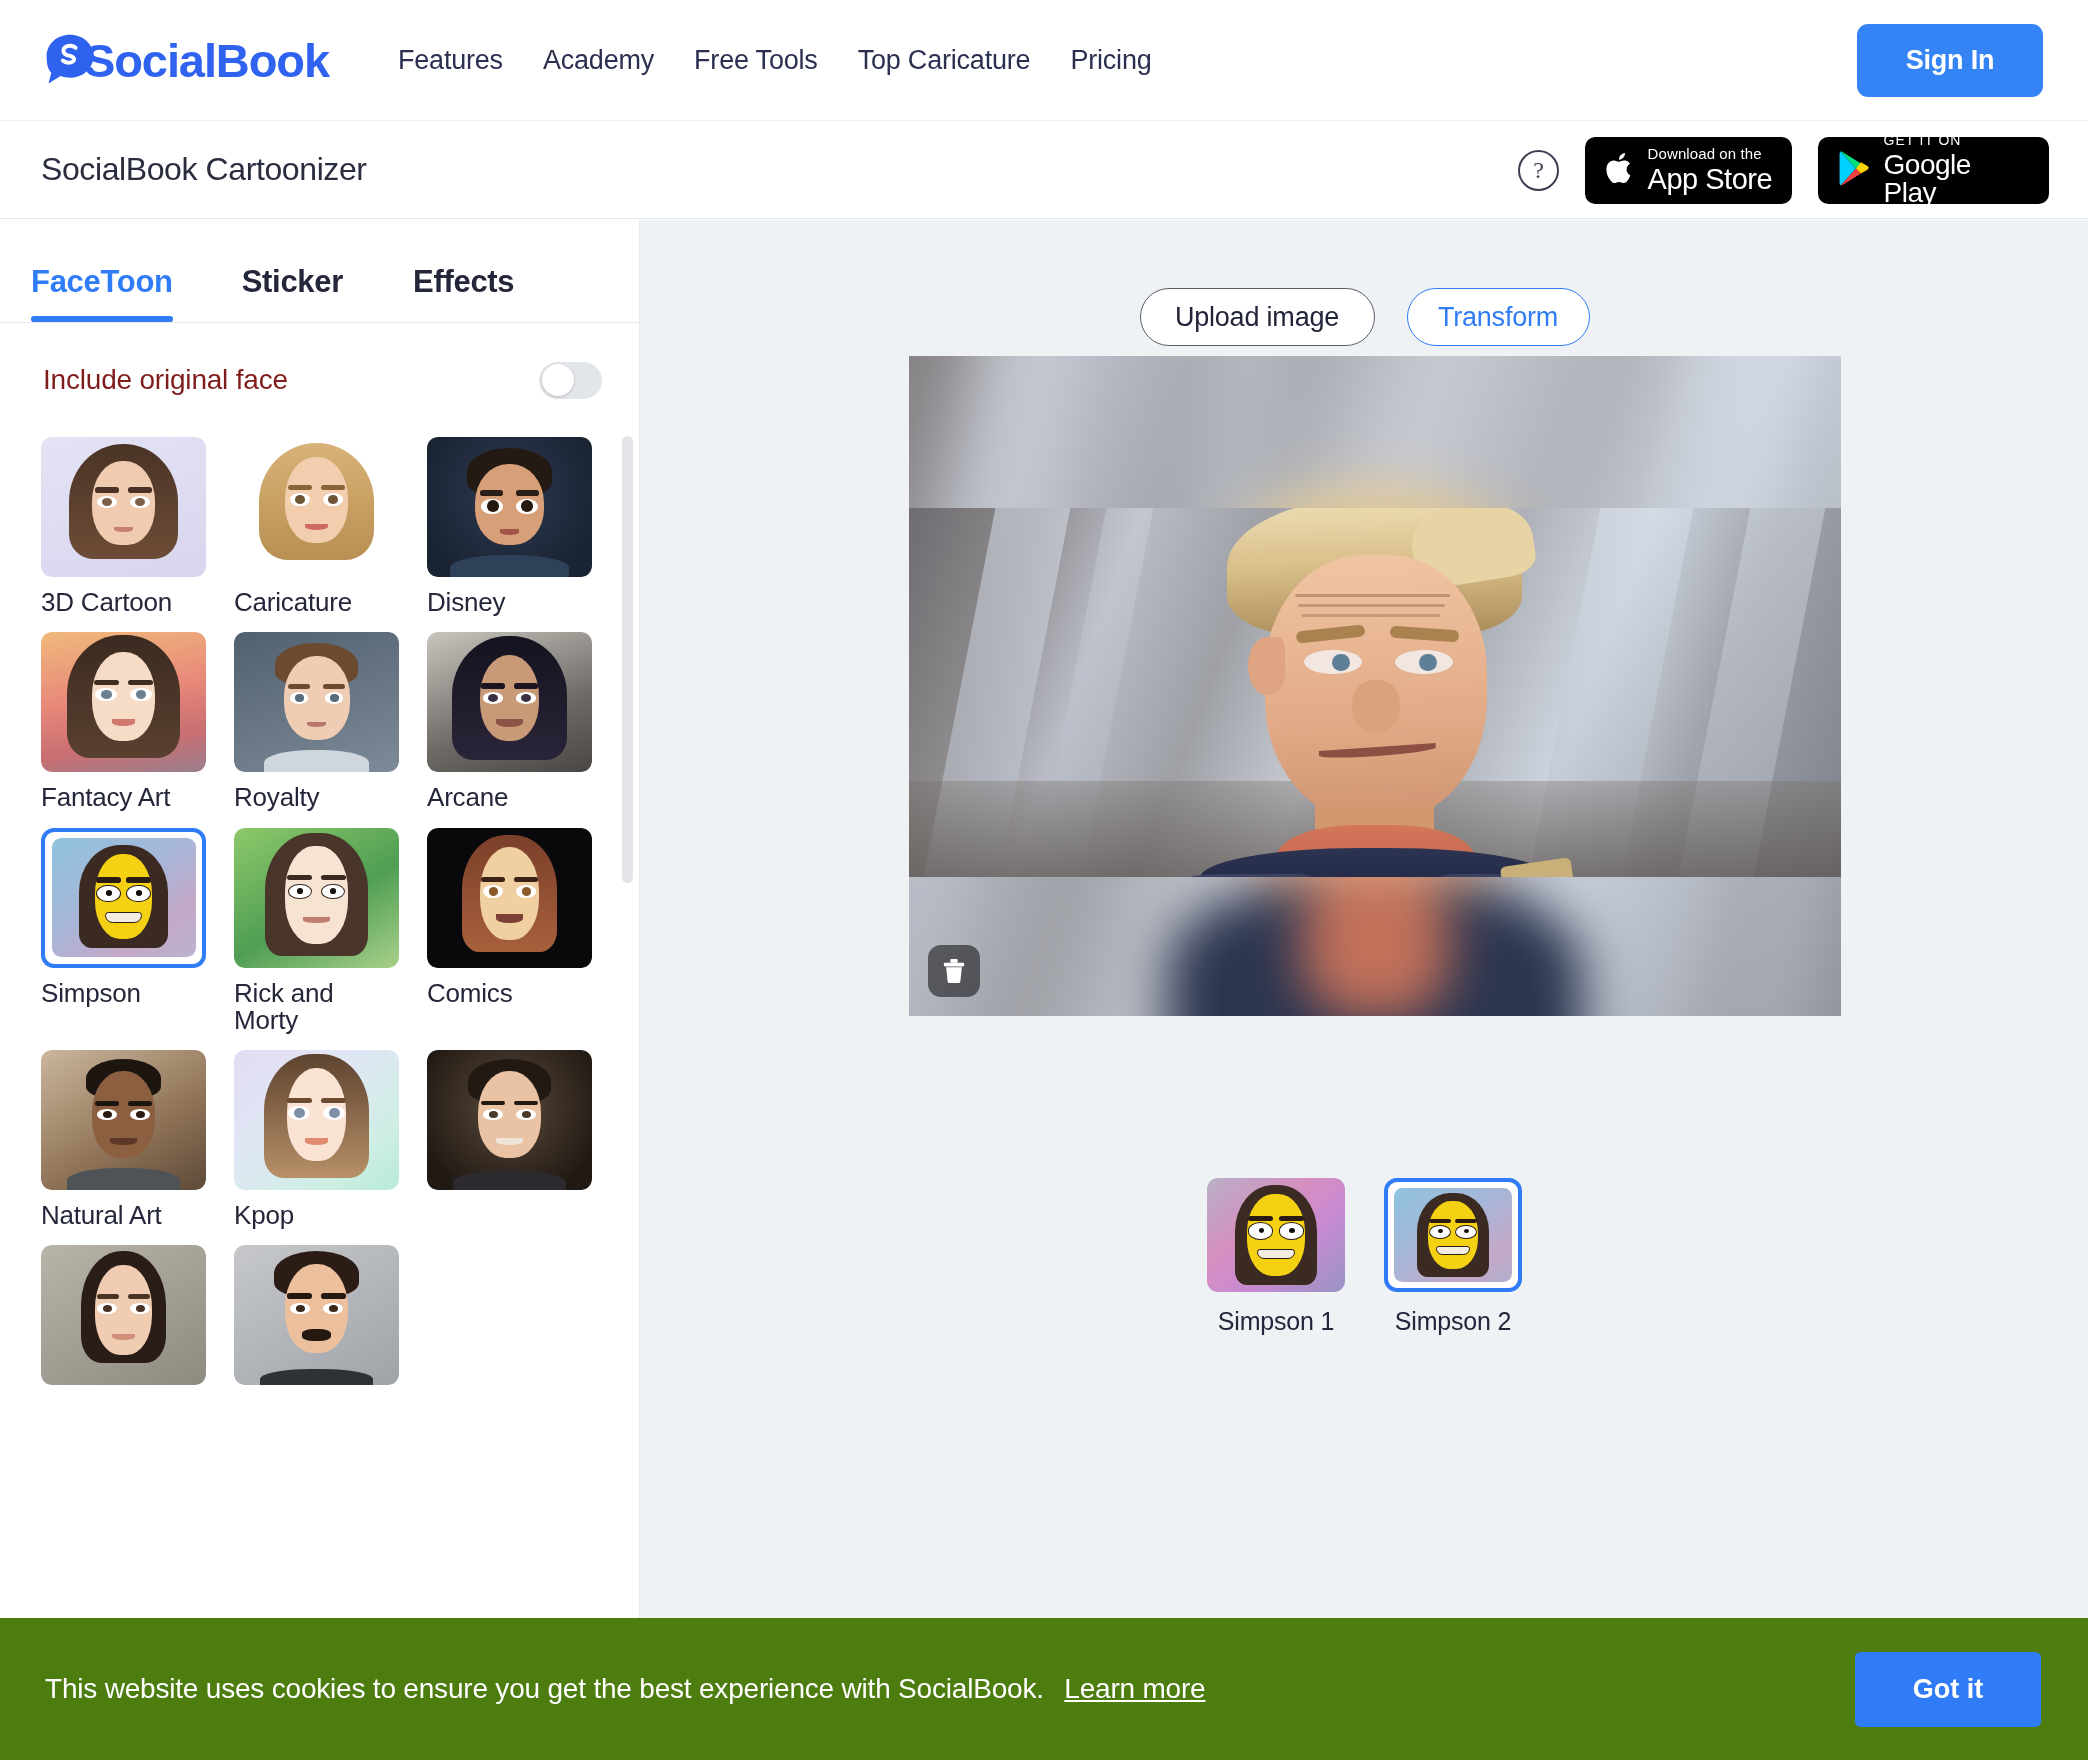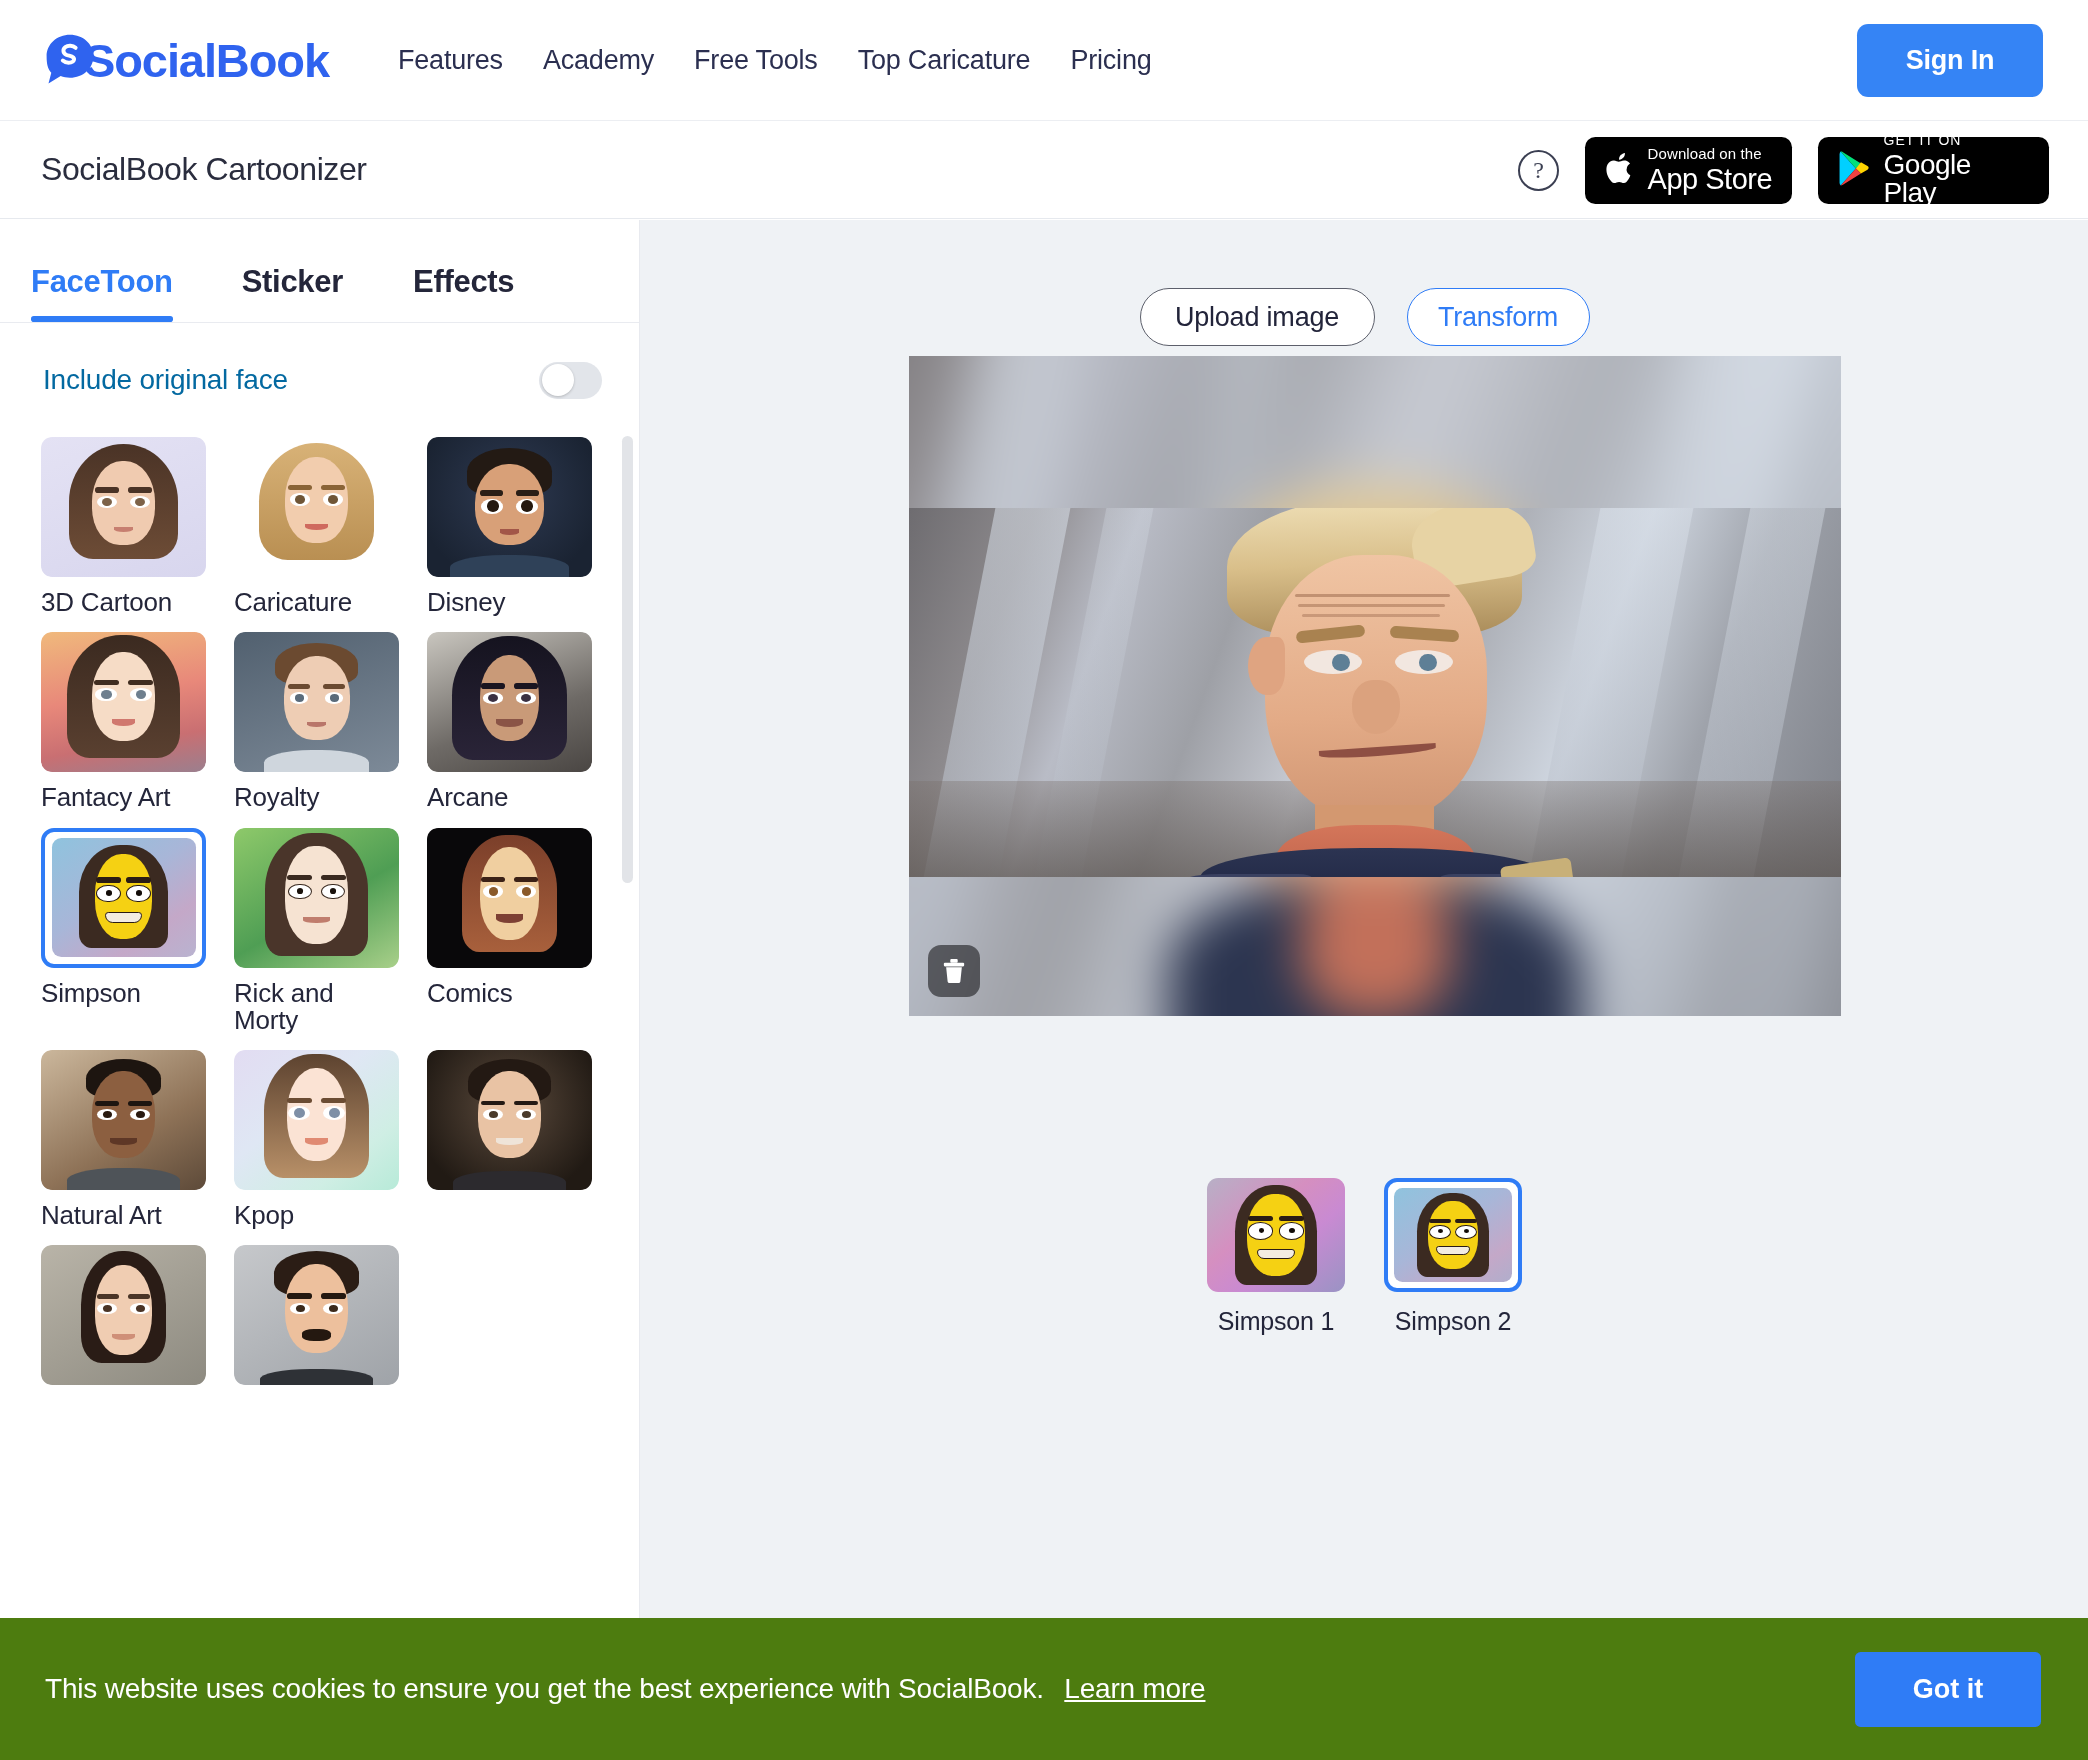--- a/index.html
+++ b/index.html
@@ -88,21 +88,21 @@
   .tab:nth-child(3) { margin-left: 70px; }
   .tab.active { color: #2f7cf6; }
   .tab.active::after {
     content: ""; position: absolute; left: 0; bottom: 0;
     width: 100%; height: 6.5px; background: #2f7cf6; border-radius: 2.8px;
   }
   .toggle-row {
     height: 114px; display: flex; align-items: center;
     padding: 0 37px 0 43px; justify-content: space-between;
   }
-  .toggle-label { font-size: 28px; color: #0369a1; letter-spacing: -0.2px; }
+  .toggle-label { font-size: 28px; color: #7f1d1d; letter-spacing: -0.2px; }
   .toggle {
     width: 63px; height: 37px; border-radius: 18.6px; background: #e2e5ea;
     position: relative; cursor: pointer; flex: none;
   }
   .toggle .knob {
     position: absolute; left: 2.8px; top: 2.8px; width: 32px; height: 32px;
     border-radius: 50%; background: #fff; box-shadow: 0 0.9px 2.8px rgba(0,0,0,.2);
   }
   .styles-grid {
     display: flex; flex-wrap: wrap; gap: 0 28px;

